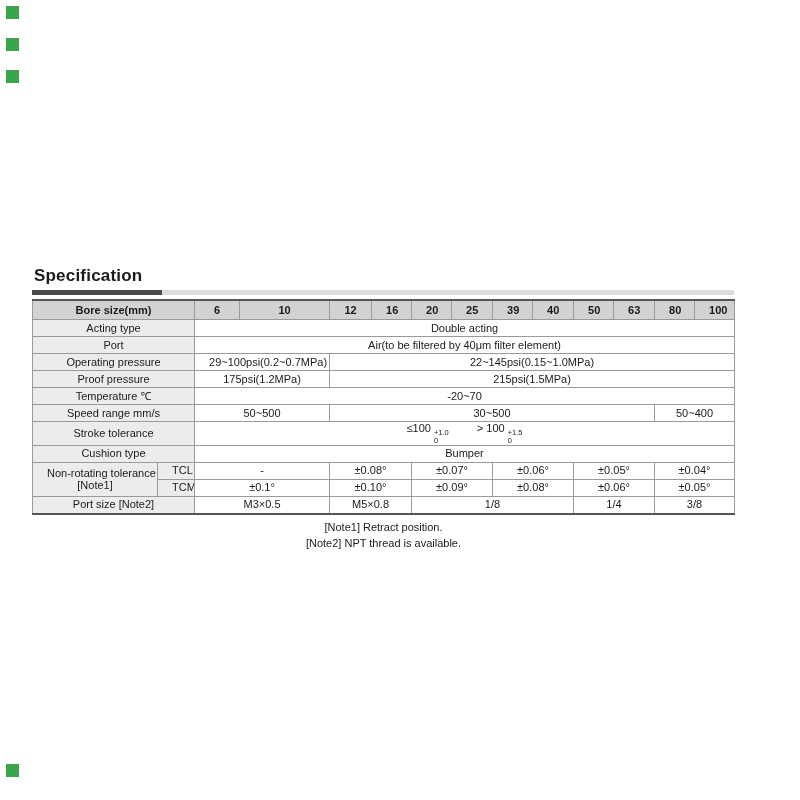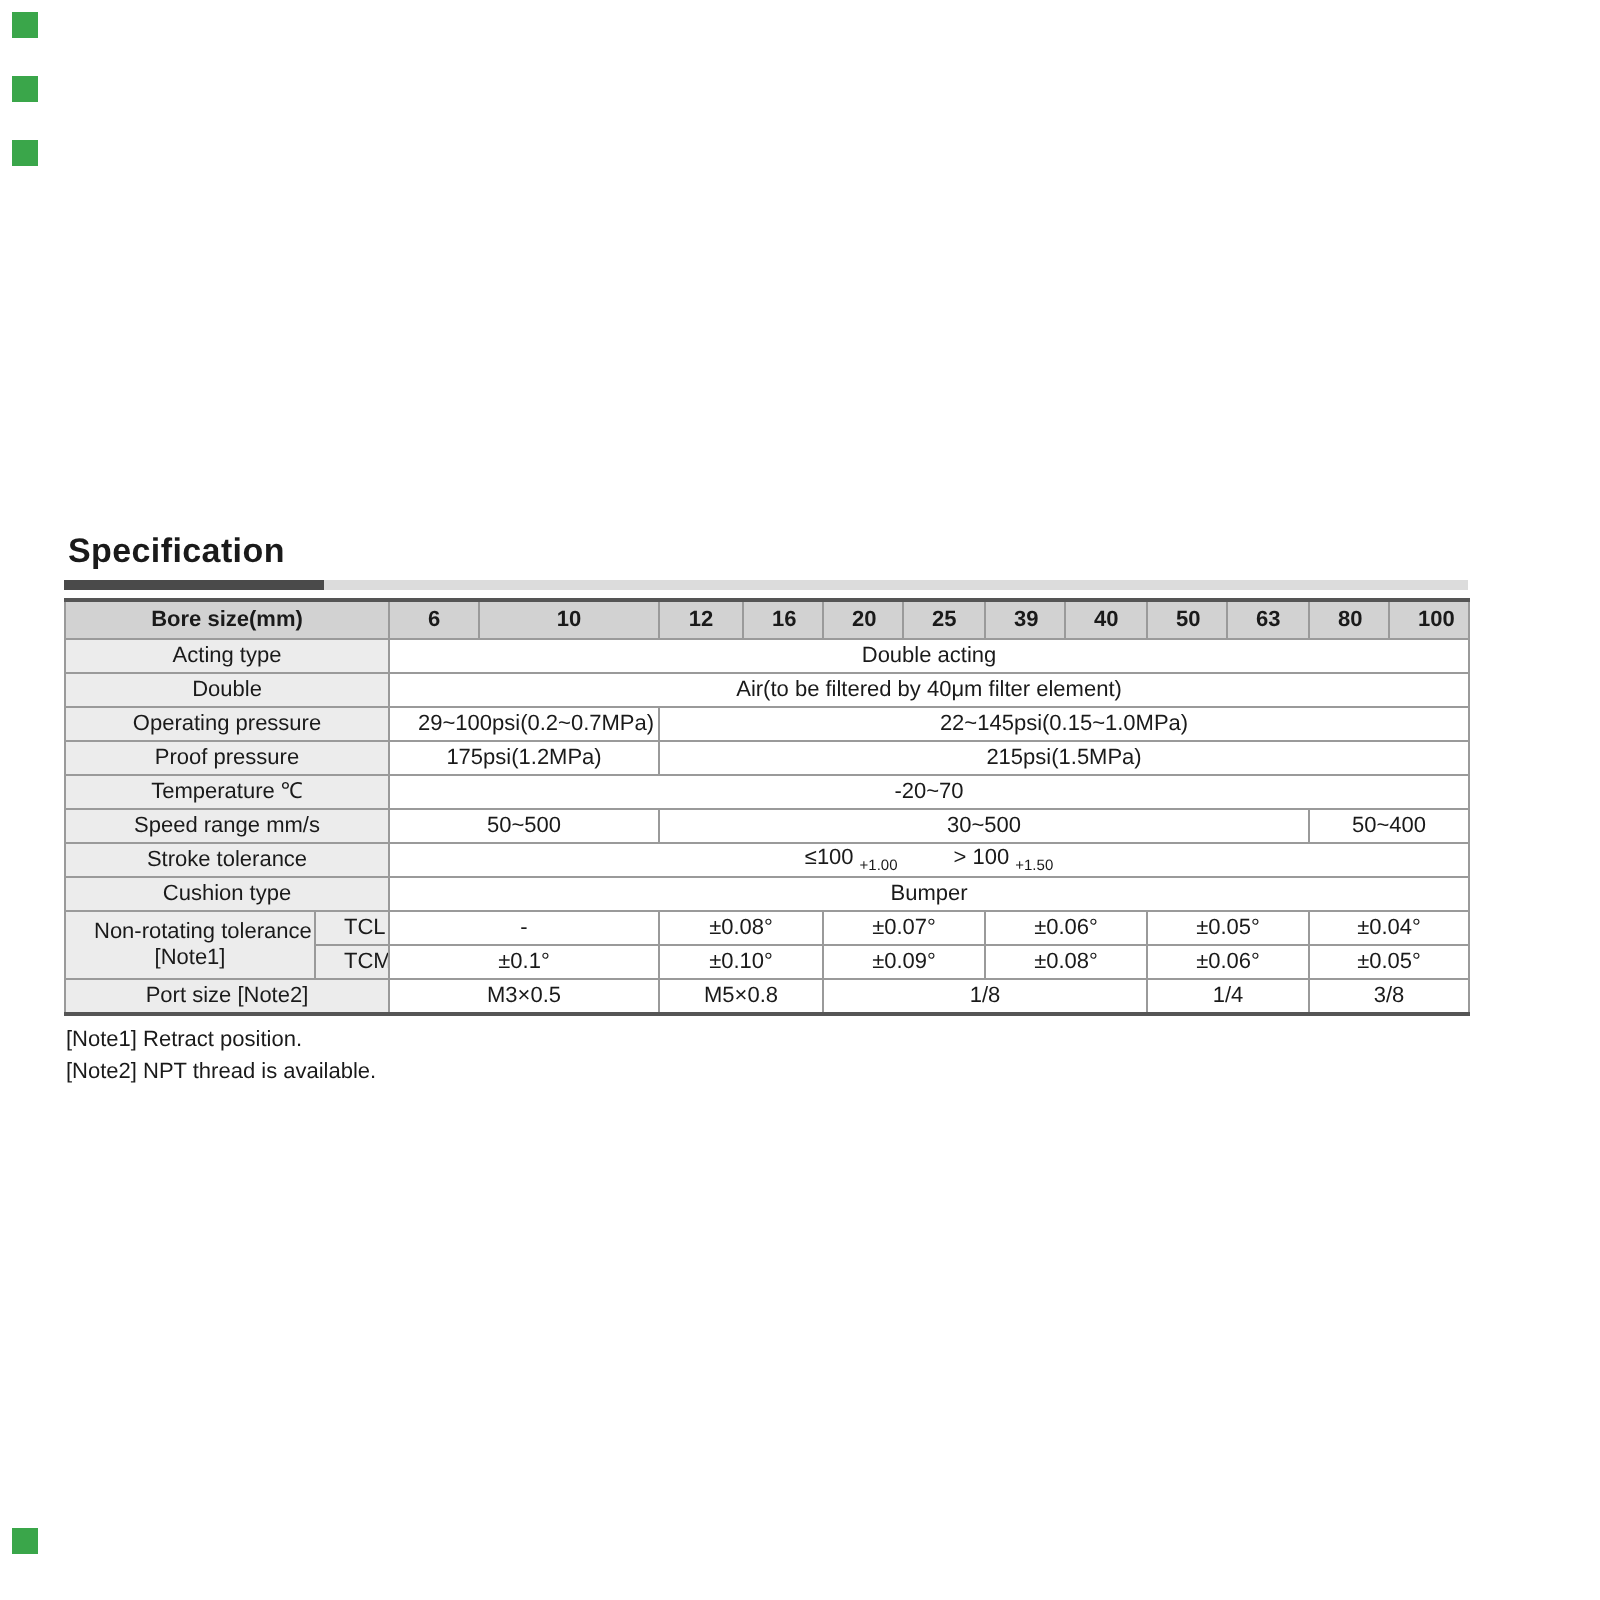--- a/index.html
+++ b/index.html
@@ -14,25 +14,25 @@
   .rule-dark{position:absolute;left:0;top:0;height:5px;width:130px;background:#4a4a4a;}
 
   table.spec{border-collapse:collapse;table-layout:fixed;width:702px;margin-top:4px;font-size:11px;}
   table.spec td{border:1px solid #9a9a9a;padding:0 14px;height:16px;text-align:center;vertical-align:middle;white-space:nowrap;overflow:hidden;line-height:1.15;}
   tr.head td{background:#d2d2d2;font-weight:bold;height:18px;border-top:2px solid #555555;}
   td.lbl{background:#ececec;text-align:left;padding-left:5px;}
   td.sub{background:#ececec;text-align:left;padding-left:4px;margin-top:16px;}
   td.wrap{white-space:normal;line-height:1.15;}
   tr.last td{border-bottom:2px solid #555555;}
 
-  .tol{display:inline-flex;flex-direction:row;font-size:7.5px;line-height:1.05;vertical-align:-3px;margin-left:3px;text-align:left;}
+  .tol{display:inline-flex;flex-direction:column;font-size:7.5px;line-height:1.05;vertical-align:-3px;margin-left:3px;text-align:left;}
   .gt{margin-left:28px;}
 
   .notes{margin-top:5px;font-size:11px;line-height:15px;padding-left:1px;}
-  .notes div{margin:0 0 1px 0;}
+  .notes div{margin:0 0 1px 0;text-align:center;}
 </style>
 </head>
 <body>
 
 <div class="marker m1" style="background-color: rgb(58, 166, 74);"></div>
 <div class="marker m2" style="background-color: rgb(58, 166, 74);"></div>
 <div class="marker m3" style="background-color: rgb(58, 166, 74);"></div>
 <div class="marker m4" style="background-color: rgb(58, 166, 74);"></div>
 
 <div class="content">
@@ -75,21 +75,21 @@
       <td>80</td>
       <td>100</td>
     </tr>
 
     <tr>
       <td colspan="2" class="lbl">Acting type</td>
       <td colspan="12">Double acting</td>
     </tr>
 
     <tr>
-      <td colspan="2" class="lbl">Double</td>
+      <td colspan="2" class="lbl">Port</td>
       <td colspan="12">Air(to be filtered by 40μm filter element)</td>
     </tr>
 
     <tr>
       <td colspan="2" class="lbl">Operating pressure</td>
       <td colspan="2">29~100psi(0.2~0.7MPa)</td>
       <td colspan="10">22~145psi(0.15~1.0MPa)</td>
     </tr>
 
     <tr>

